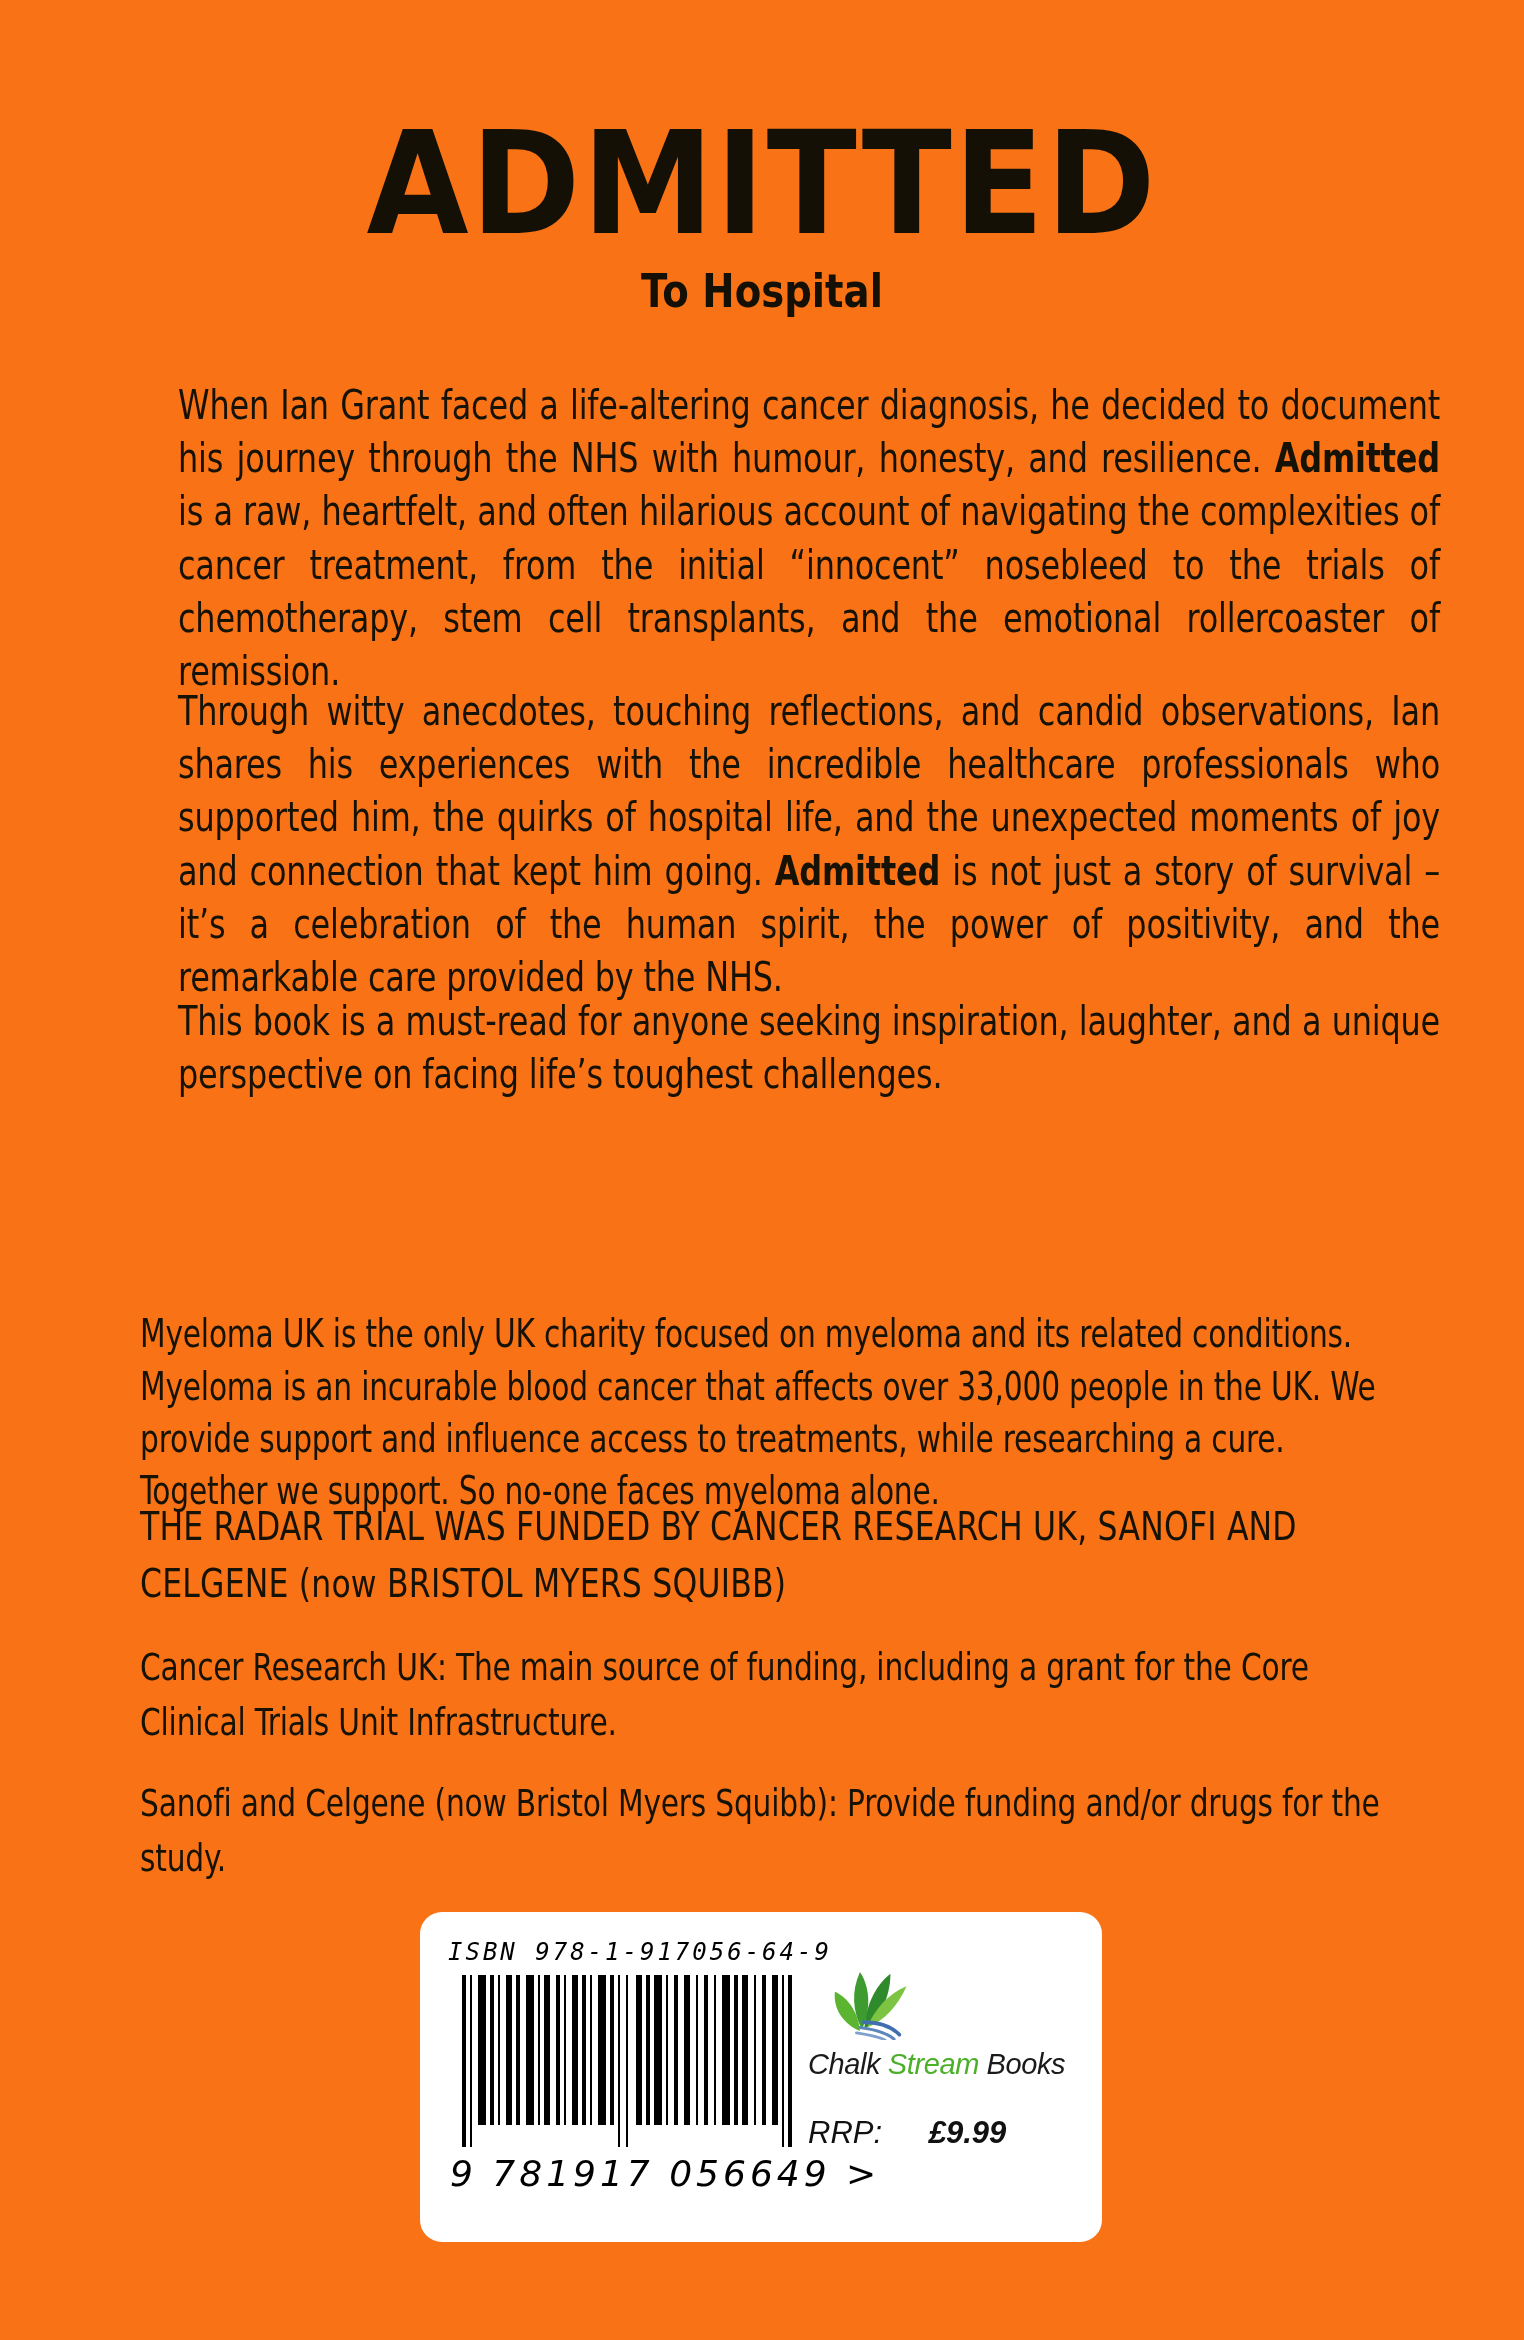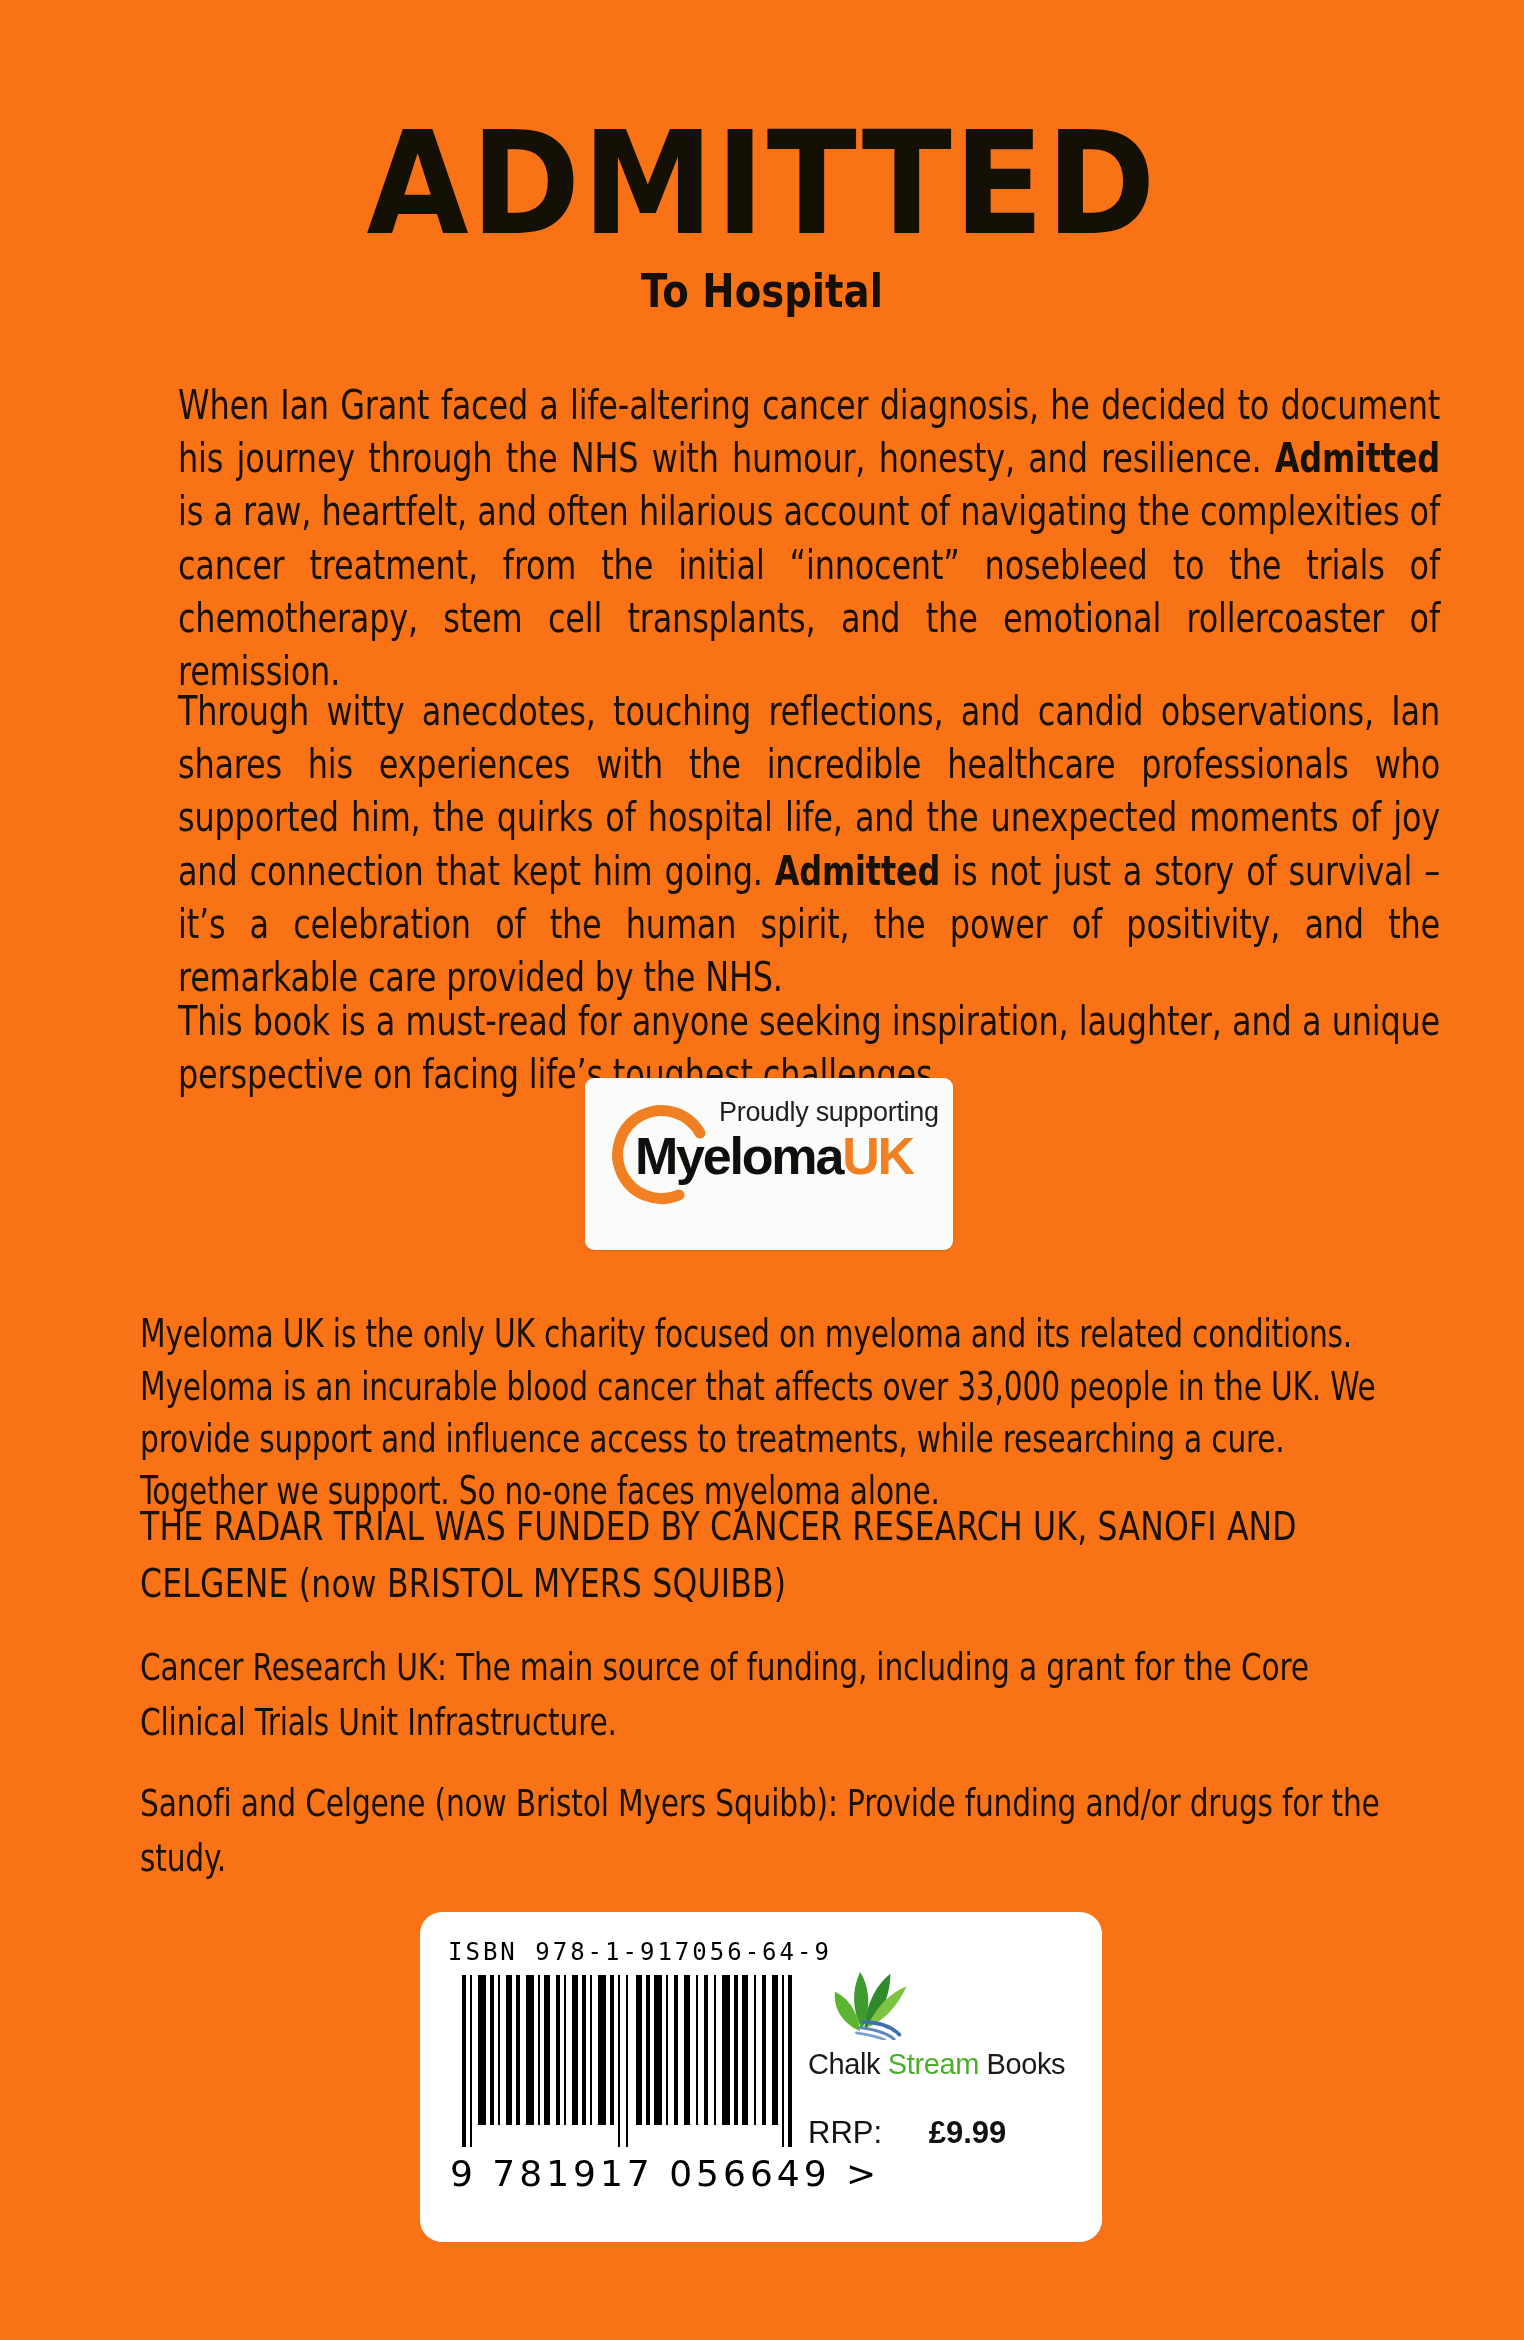--- a/index.html
+++ b/index.html
@@ -171,20 +171,21 @@
 
   
   .isbn-panel {
     position: absolute;
     left: 420px;
     top: 1912px;
     width: 682px;
     height: 330px;
     background: #ffffff;
     border-radius: 22px;
+    font-style: italic;
   }
   .isbn-left {
     position: absolute;
     left: 28px;
     top: 26px;
     width: 352px;
   }
   .isbn-text {
     font-family: "DejaVu Sans Mono", monospace;
     font-size: 24px;
@@ -243,29 +244,20 @@
   </div>
 
   <div class="blurb">
     <p><span>When Ian Grant faced a life-altering cancer diagnosis, he decided to document his journey through the NHS with humour, honesty, and resilience. </span><b>Admitted</b><span> is a raw, heartfelt, and often hilarious account of navigating the complexities of cancer treatment, from the initial “innocent” nosebleed to the trials of chemotherapy, stem cell transplants, and the emotional rollercoaster of remission.</span></p>
 
     <p class="tight"><span>Through witty anecdotes, touching reflections, and candid observations, Ian shares his experiences with the incredible healthcare professionals who supported him, the quirks of hospital life, and the unexpected moments of joy and connection that kept him going. </span><b>Admitted</b><span> is not just a story of survival – it’s a celebration of the human spirit, the power of positivity, and the remarkable care provided by the NHS.</span></p>
 
     <p>This book is a must-read for anyone seeking inspiration, laughter, and a unique perspective on facing life’s toughest challenges.</p>
   </div>
 
-  <div class="myeloma-badge">
-    <div class="myeloma-inner">
-      <svg class="ml-ring" viewBox="0 0 108 108">
-        <path d="M 93 31 A 44 44 0 1 0 72 93" fill="none" stroke="#f08022" stroke-width="11" stroke-linecap="round"></path>
-      </svg>
-      <div class="ml-proudly">Proudly supporting</div>
-      <div class="ml-word"><span class="m1">Myeloma</span><span class="m2">UK</span></div>
-    </div>
-  </div>
 
   <div class="charity">
     <p>Myeloma UK is the only UK charity focused on myeloma and its related conditions. Myeloma is an incurable blood cancer that affects over 33,000 people in the UK. We provide support and influence access to treatments, while researching a cure. Together we support. So no-one faces myeloma alone.</p>
   </div>
 
   <div class="funding">
     <div class="headline">THE RADAR TRIAL WAS FUNDED BY CANCER RESEARCH UK, SANOFI AND CELGENE (now BRISTOL MYERS SQUIBB)</div>
     <div class="fund-para">Cancer Research UK: The main source of funding, including a grant for the Core Clinical Trials Unit Infrastructure.</div>
     <div class="fund-para">Sanofi and Celgene (now Bristol Myers Squibb): Provide funding and/or drugs for the study.</div>
   </div>

